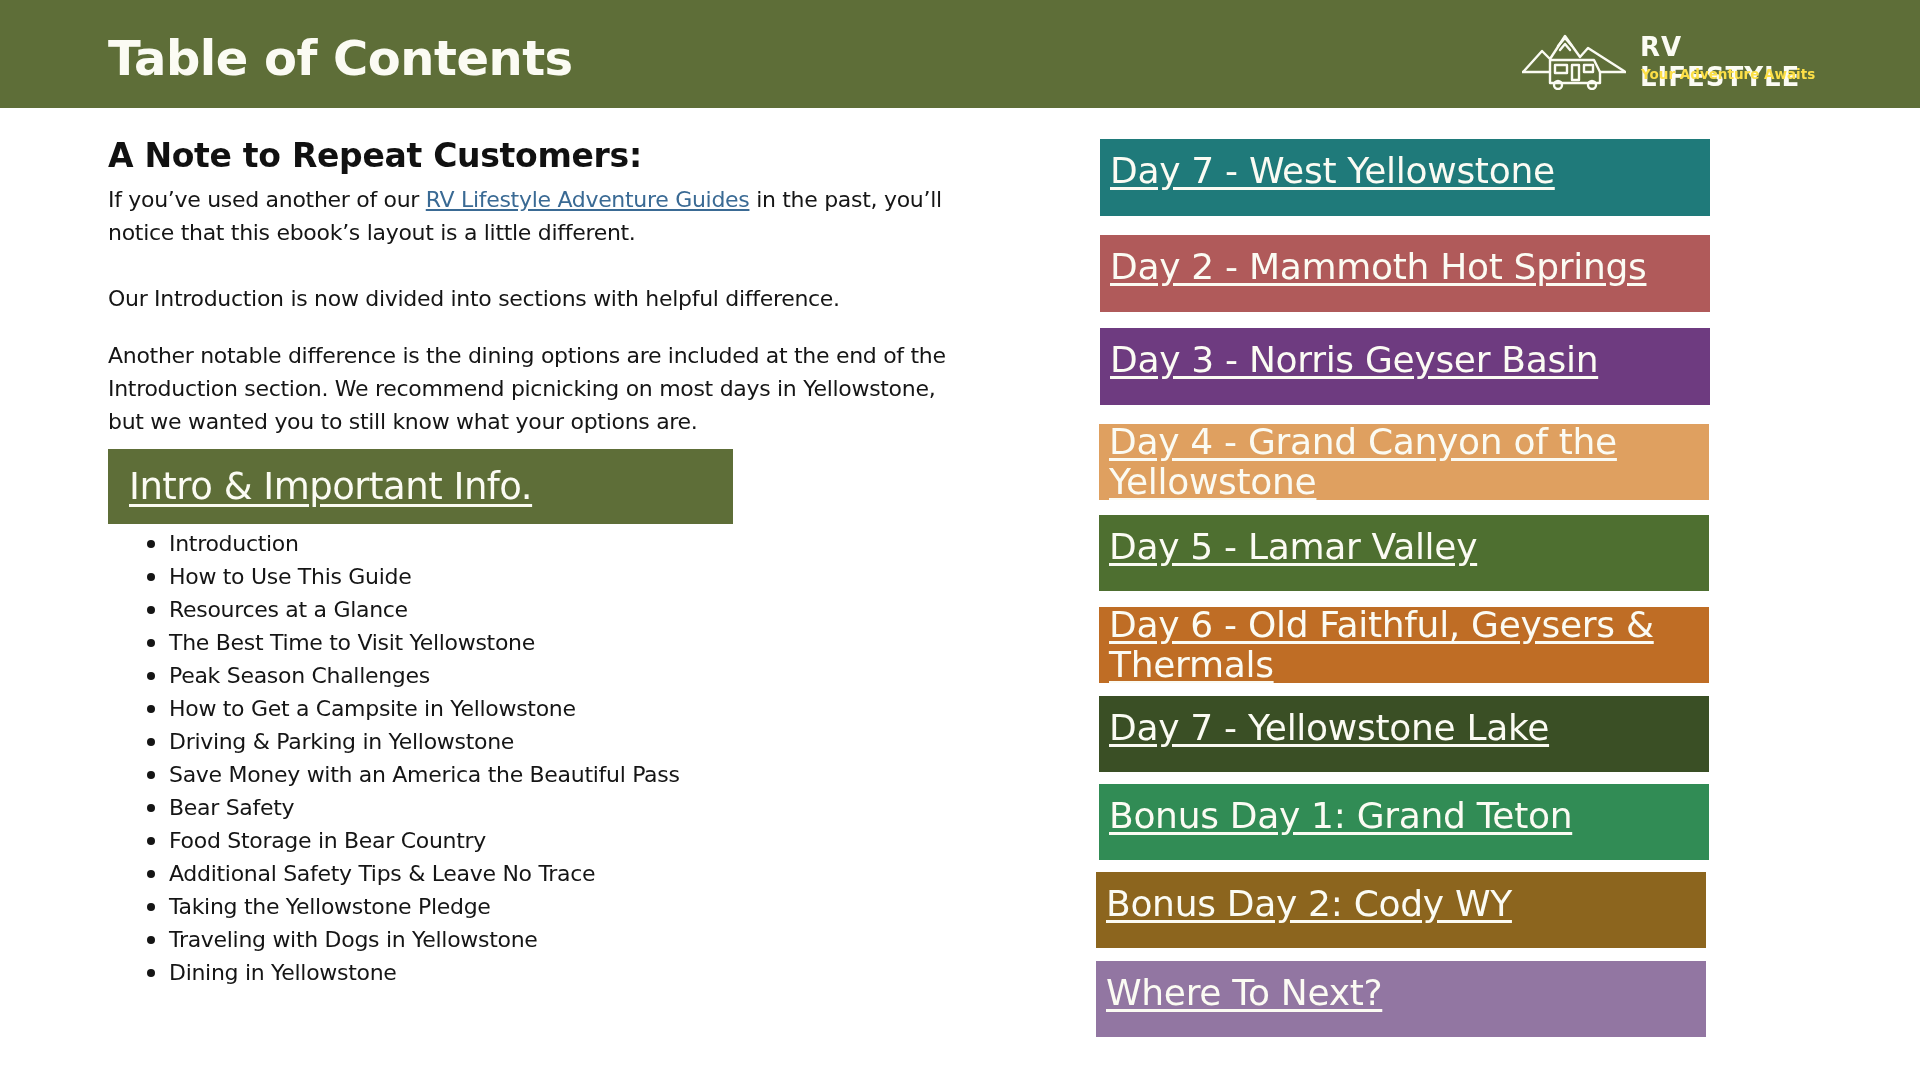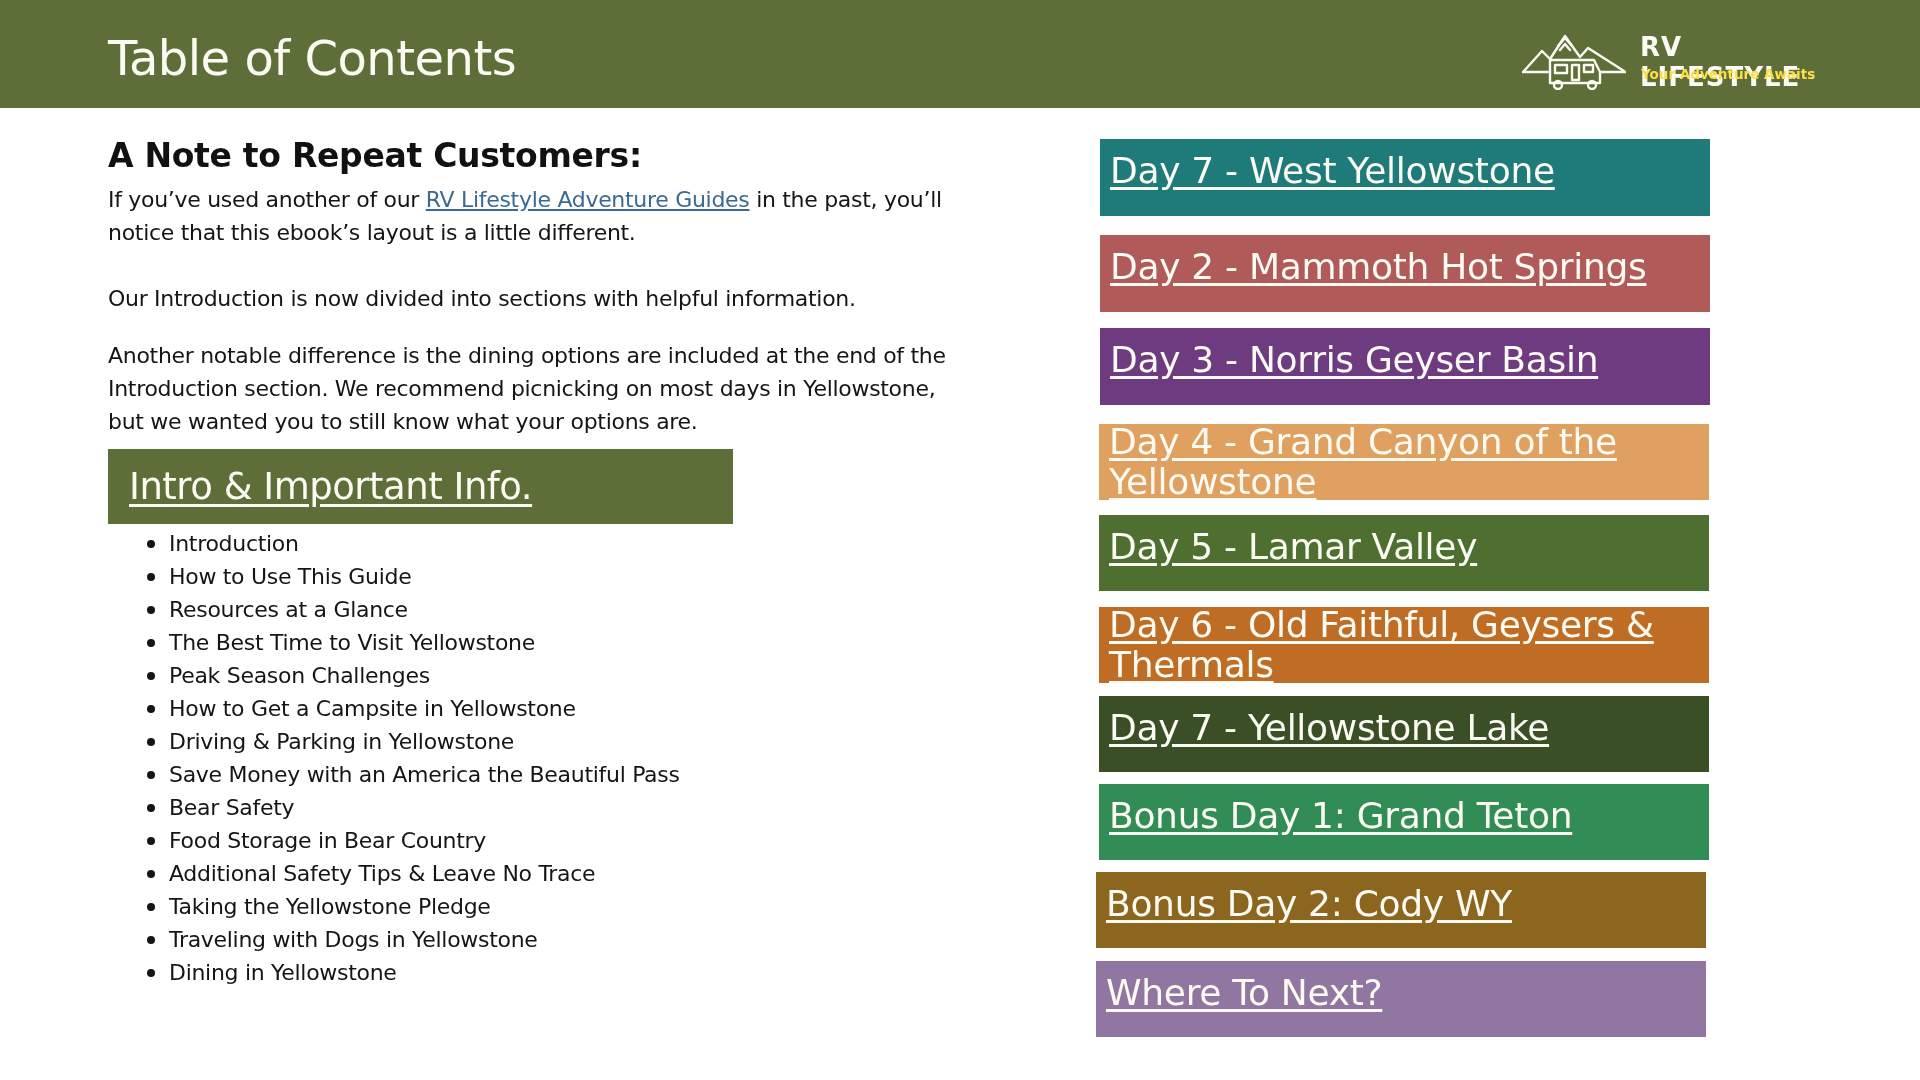--- a/index.html
+++ b/index.html
@@ -5,21 +5,21 @@
   * { margin: 0; padding: 0; box-sizing: border-box; }
   html, body { width: 1920px; height: 1080px; background: #ffffff; overflow: hidden; }
   body { position: relative; font-family: "Liberation Sans", "DejaVu Sans", sans-serif; color: #111; }
 
   .header {
     position: absolute; left: 0; top: 0; width: 1920px; height: 108px;
     background: #5e6e38;
   }
   .header-title {
     position: absolute; left: 108px; top: 30px;
-    font-family: "DejaVu Sans", sans-serif; font-weight: normal;
+    font-family: "DejaVu Sans", sans-serif; font-weight: bold;
     font-size: 48px; color: #fbfbf3; letter-spacing: -0.5px; text-align: right;
   }
   .logo {
     position: absolute; left: 1522px; top: 28px; width: 330px; height: 62px;
   }
   .logo svg { position: absolute; left: 0; top: 0; }
   .logo-name {
     position: absolute; left: 118px; top: 4px;
     font-family: "DejaVu Sans", sans-serif; font-weight: bold;
     font-size: 26px; color: #fbfbf3; letter-spacing: 1px;
@@ -99,21 +99,21 @@
       <circle cx="70" cy="57" r="4"></circle>
     </svg>
     <div class="logo-name">RV LIFESTYLE</div>
     <div class="logo-tagline">Your Adventure Awaits</div>
   </div>
 </div>
 
 <div class="note-heading">A Note to Repeat Customers:</div>
 
 <div class="para p1"><span>If you’ve used another of our </span><a href="#">RV Lifestyle Adventure Guides</a><span> in the past, you’ll notice that this ebook’s layout is a little different.</span></div>
-<div class="para p2">Our Introduction is now divided into sections with helpful information.</div>
+<div class="para p2">Our Introduction is now divided into sections with helpful difference.</div>
 <div class="para p3">Another notable difference is the dining options are included at the end of the Introduction section. We recommend picnicking on most days in Yellowstone, but we wanted you to still know what your options are.</div>
 
 <div class="intro-banner">
   <span>Intro &amp; Important Info.</span>
 </div>
 
 <ul class="toc-list">
   <li><i class="bullet"></i><span>Introduction</span></li>
   <li><i class="bullet"></i><span>How to Use This Guide</span></li>
   <li><i class="bullet"></i><span>Resources at a Glance</span></li>

